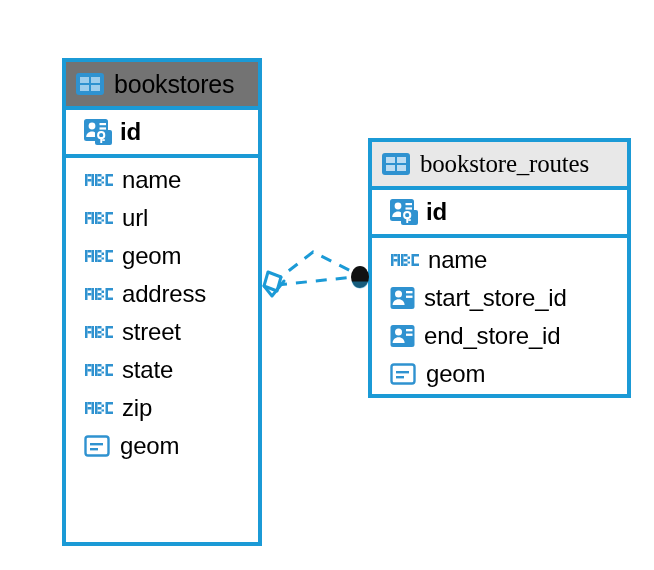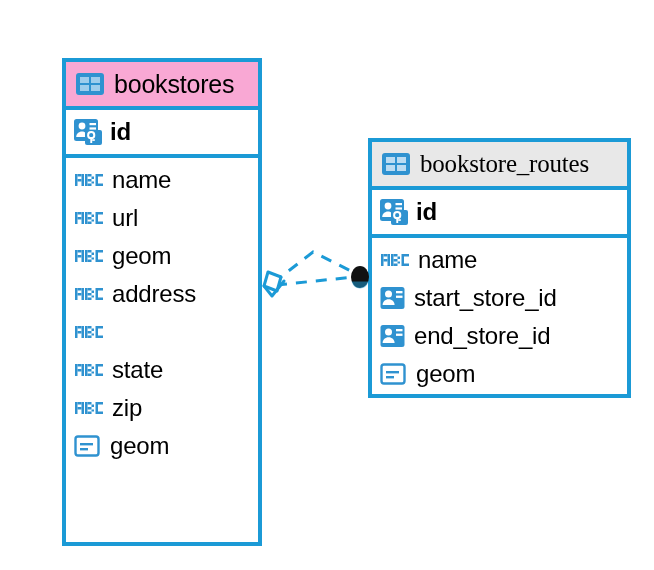--- a/index.html
+++ b/index.html
@@ -36,41 +36,41 @@
   }
 
   .entity-header {
     box-sizing: border-box;
     height: 48px;
     display: flex;
     align-items: center;
     padding: 0 6px 0 10px;
     border-bottom: 4px solid #1b9ad6;
   }
-  .entity-header.accent-orange { background: #f9a8d4; }
+  .entity-header.accent-orange { background: #737373; }
   .entity-header.accent-gray   { background: #e8e8e8; font-family: Liberation Serif, serif; }
 
   .entity-title {
     font-size: 25px;
     color: #000000;
     margin-left: 10px;
     white-space: nowrap;
     letter-spacing: -0.2px;
   }
 
   
   .pk-section {
     border-bottom: 4px solid #1b9ad6;
   }
 
   .field-row {
     display: flex;
     align-items: center;
     height: 38px;
-    padding: 0 6px 0 8px;
+    padding: 0 6px 0 18px;
     box-sizing: border-box;
   }
   .pk-section .field-row { height: 44px; }
   .field-label {
     font-size: 24px;
     color: #000000;
     margin-left: 8px;
     white-space: nowrap;
     letter-spacing: -0.2px;
   }
@@ -246,20 +246,21 @@
               <rect x="17.5" y="6.5" width="2.5" height="2.5"></rect>
             <rect x="13.5" y="9" width="4" height="2.5"></rect>
               <rect x="17.5" y="11.5" width="2.5" height="2"></rect>
             <rect x="13.5" y="13.5" width="4" height="2.5"></rect>
             <rect x="21.5" y="4" width="2.5" height="12"></rect>
             <rect x="24" y="4" width="5" height="2.5"></rect>
               <rect x="24" y="13.5" width="5" height="2.5"></rect>
           </g>
         </svg>
       </span>
+      <span class="field-label">street</span>
     </div>
 
 
     <div class="field-row">
       <span class="icon icon-abc">
         <svg width="30" height="20" viewBox="0 0 30 20">
           <g fill="#2f92d0">
             <rect x="1" y="4" width="2.5" height="12"></rect>
               <rect x="7.5" y="4" width="2.5" height="12"></rect>
             <rect x="3.5" y="4" width="4" height="2.5"></rect>

